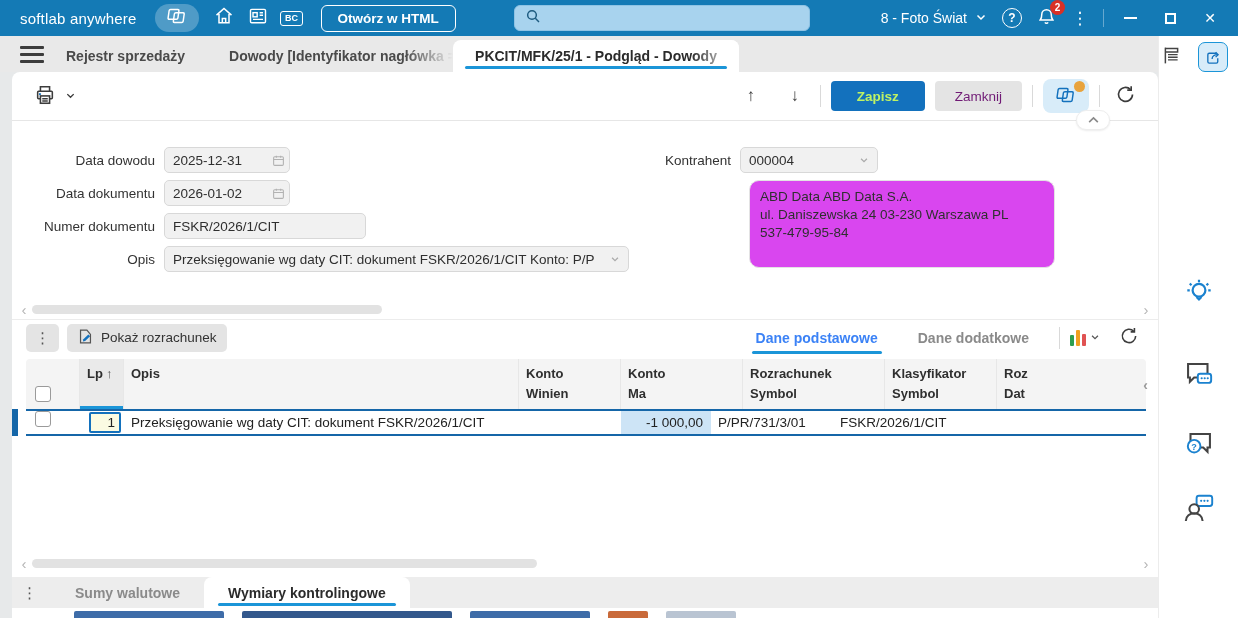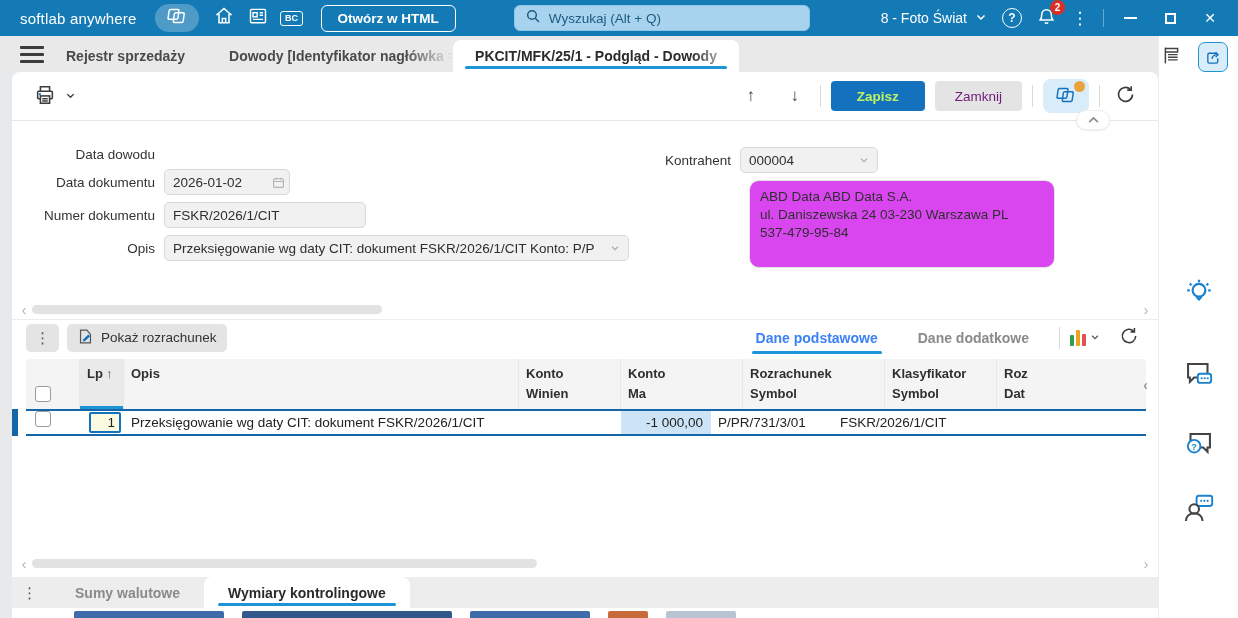--- a/index.html
+++ b/index.html
@@ -204,21 +204,20 @@
 
   <button class="open-html">Otwórz w HTML</button>
 
   <div class="searchwrap">
     <span>
       <svg width="16" height="16" viewBox="0 0 24 24" fill="none" stroke="#1d5b80" stroke-width="2.2">
         <circle cx="10.5" cy="10.5" r="6.5"></circle>
           <path d="M15.5 15.5 L21 21"></path>
       </svg>
     </span>
-    <input placeholder="Wyszukaj (Alt + Q)" style="">
   </div>
 
   <div class="company">
     <span>8 - Foto Świat</span>
     <span>
       <svg width="12" height="12" viewBox="0 0 24 24" fill="none" stroke="#fff" stroke-width="3">
         <polyline points="5 9 12 16 19 9"></polyline>
       </svg>
     </span>
   </div>
@@ -328,20 +327,29 @@
               <polyline points="4 12 12 4 20 12"></polyline>
             </svg>
           </span>
         </div>
       </div>
 
       <div class="form">
         <div class="fcol-l">
           <div class="frow">
             <div class="flabel">Data dowodu</div>
+            <div class="datewrap">
+              <input class="field w-date" readonly="" value="2025-12-31" style="">
+              <span class="cal">
+                <svg width="13" height="13" viewBox="0 0 24 24" fill="none" stroke="#666" stroke-width="2">
+                  <rect x="3" y="5" width="18" height="16" rx="2"></rect>
+                    <path d="M3 10 h18 M8 3 v4 M16 3 v4"></path>
+                </svg>
+              </span>
+            </div>
           </div>
           <div class="frow">
             <div class="flabel">Data dokumentu</div>
             <div class="datewrap">
               <input class="field w-date" readonly="" value="2026-01-02" style="">
               <span class="cal">
                 <svg width="13" height="13" viewBox="0 0 24 24" fill="none" stroke="#666" stroke-width="2">
                   <rect x="3" y="5" width="18" height="16" rx="2"></rect>
                     <path d="M3 10 h18 M8 3 v4 M16 3 v4"></path>
                 </svg>

